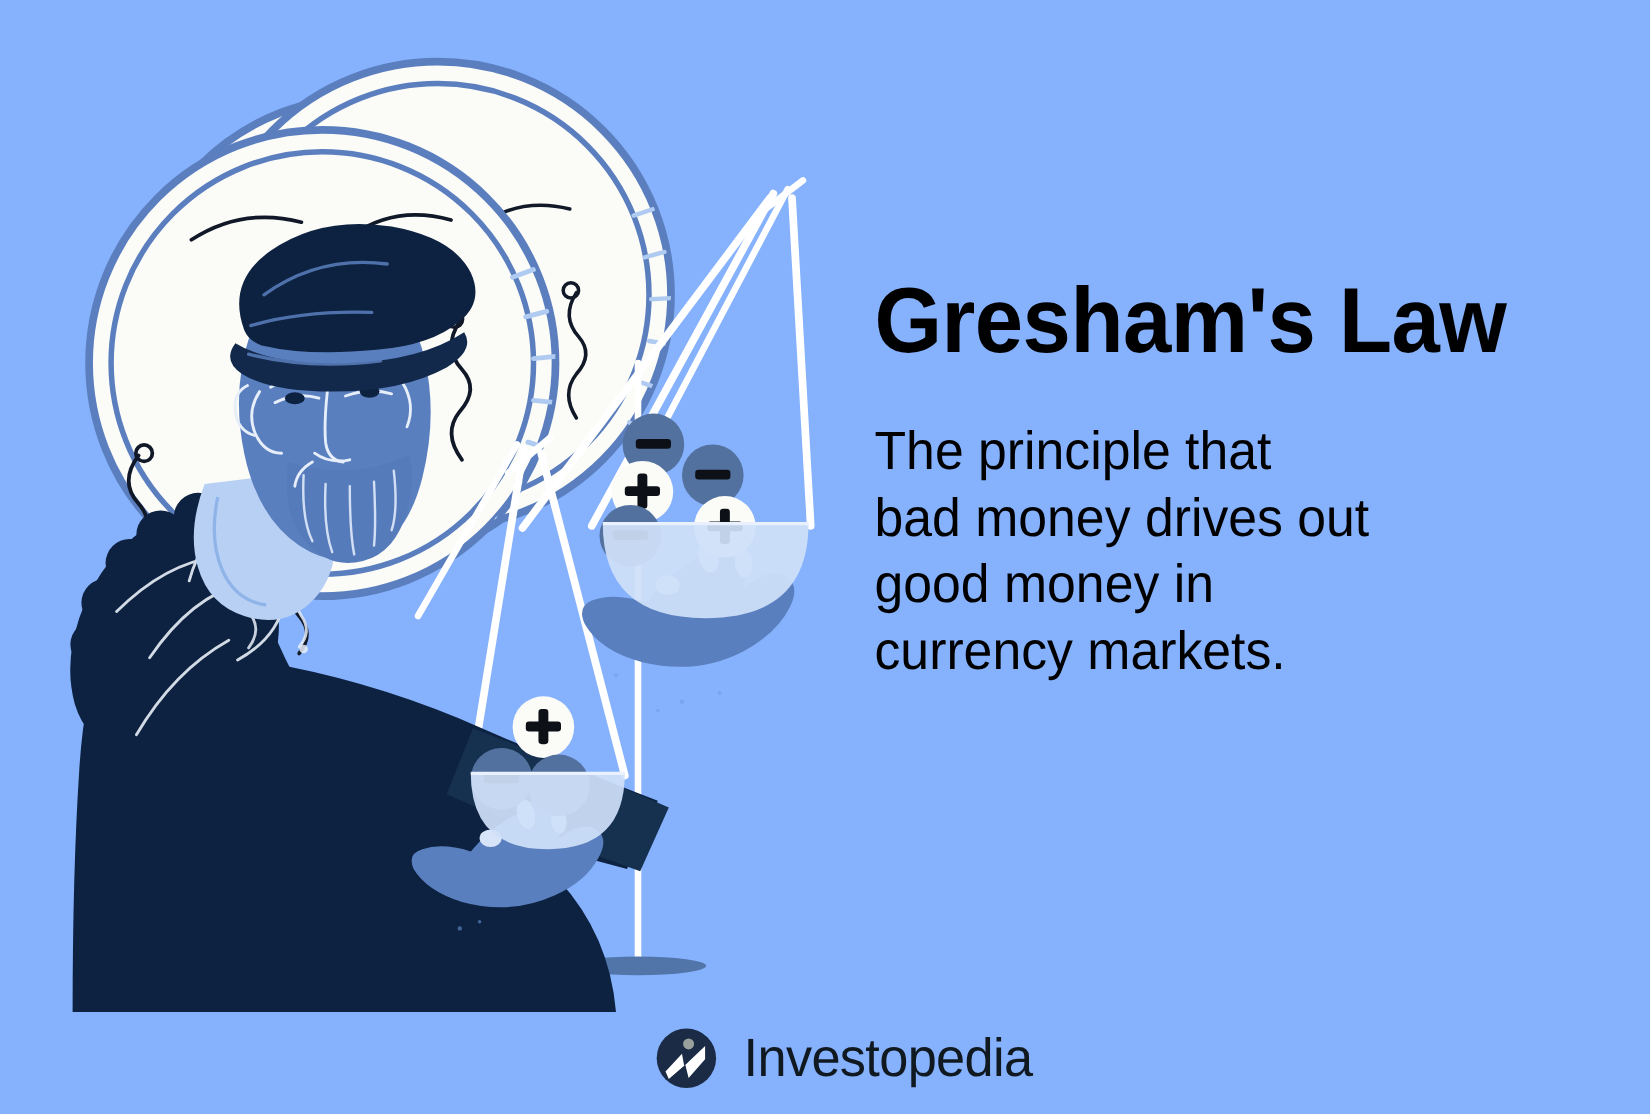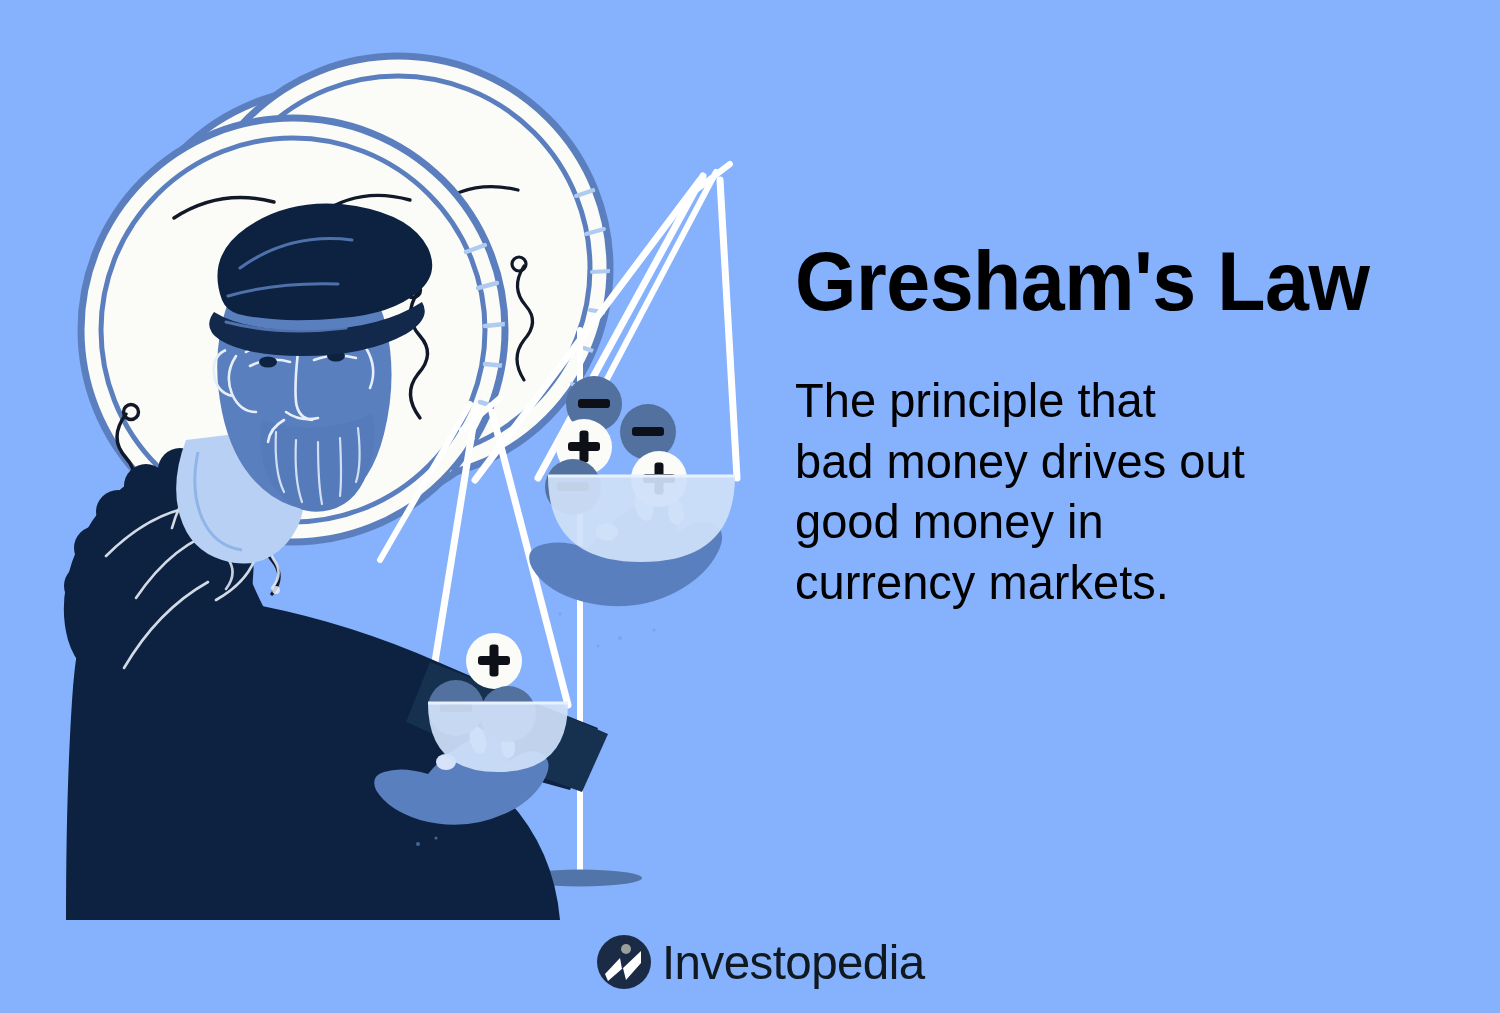--- a/index.html
+++ b/index.html
@@ -22,21 +22,21 @@
     left: 0; top: 0;
     width: 780px;
     height: 920px;
   }
   #illustration svg { display: block; width: 100%; height: 100%; }
 
   
   #text-col {
     position: absolute;
     left: 795px;
-    top: 242px;
+    top: 252px;
     width: 640px;
   }
   #title {
     font-family: "Liberation Sans", sans-serif;
     font-weight: bold;
     font-size: 84px;
     line-height: 0.95;
     letter-spacing: -0.5px;
     color: #000000;
     margin: 0;
@@ -65,21 +65,21 @@
   }
   #definition .ln { display: block; white-space: nowrap; }
 
   
   #logo {
     position: absolute;
     left: 596px;
     top: 934px;
     display: flex;
     align-items: center;
-    gap: 10px;
+    gap: 24px;
   }
   #logo-mark { width: 56px; height: 56px; display: block; }
   #logo-word {
     font-family: "Liberation Sans", sans-serif;
     font-size: 49px;
     font-weight: normal;
     letter-spacing: -0.6px;
     color: #101820;
     line-height: 1;
     transform: scaleX(0.97);

